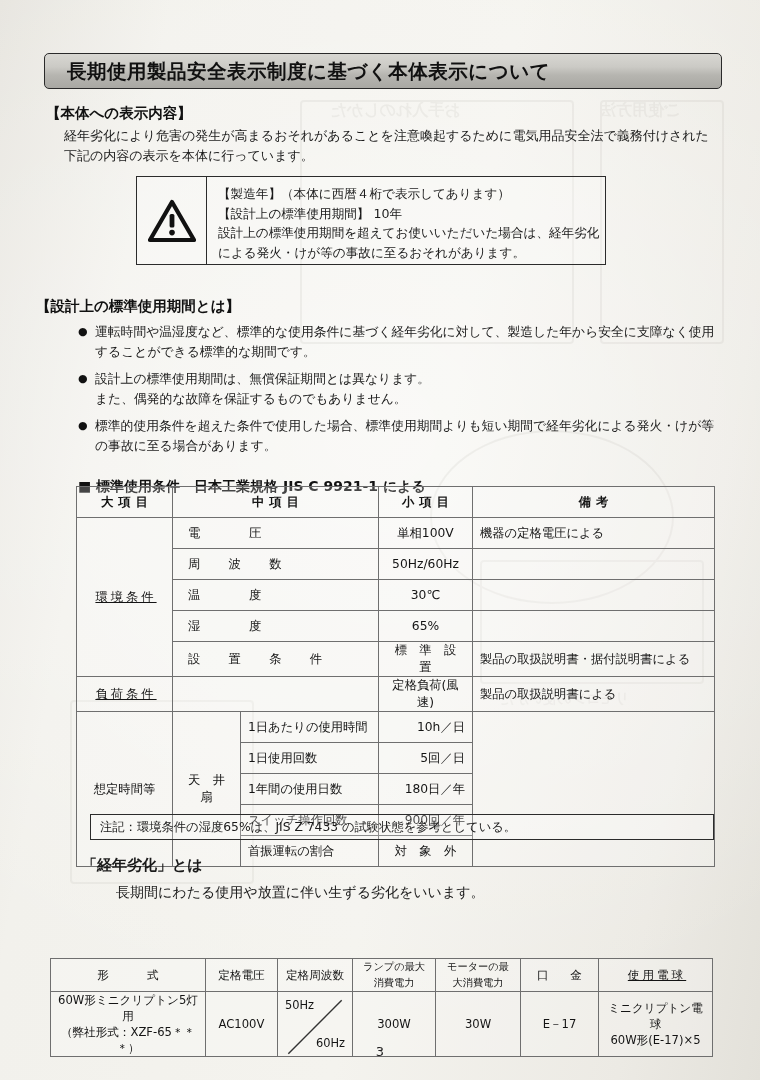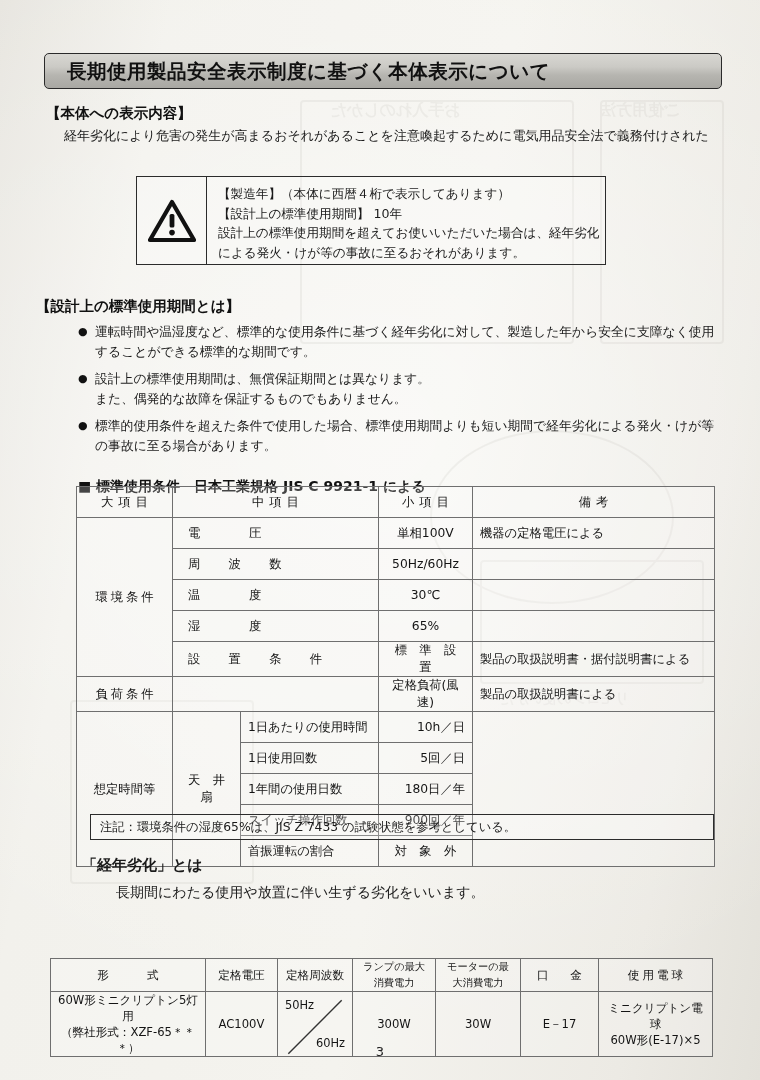--- a/index.html
+++ b/index.html
@@ -158,26 +158,26 @@
     border: 1.6px solid #232323;
   }
   #conditions-table {
     left: 76px;
     top: 486px;
     width: 638px;
   }
   #conditions-table td { height: 30px; }
   #conditions-table td.hdr {
     text-align: center;
-    font-weight: normal;
+    font-weight: bold;
     letter-spacing: 5px;
     text-indent: 5px;
   }
   .spaced { letter-spacing: 5px; text-indent: 5px; }
-  .spaced3 { letter-spacing: 3px; text-indent: 3px; }
+  .spaced3 { letter-spacing: 3px; text-indent: 3px; text-decoration: underline; }
   .ctr { text-align: center; }
   .rgt { text-align: right; }
   .midlabel { letter-spacing: 8px; text-indent: 8px; }
 
   #note-row {
     position: absolute;
     left: 90px;
     top: 814px;
     width: 624px;
     height: 26px;
@@ -269,20 +269,21 @@
 
 <div class="content">
 
   <div class="banner" id="banner-main">
     <div class="banner-title">長期使用製品安全表示制度に基づく本体表示について</div>
   </div>
 
   <div class="heading" style="left:46px; top:104px;">【本体への表示内容】</div>
   <div class="para" style="left:64px; top:127px;font-family:Liberation Mono, monospace;">
     <div>経年劣化により危害の発生が高まるおそれがあることを注意喚起するために電気用品安全法で義務付けされた</div>
+    <div>下記の内容の表示を本体に行っています。</div>
   </div>
 
   <div id="warning-box">
     <div id="warning-icon-cell">
       <svg width="48" height="44" viewBox="0 0 48 44">
         <polygon points="24,3 46,41 2,41" fill="none" stroke="#111" stroke-width="4.2" stroke-linejoin="round"></polygon>
         <rect x="21.6" y="15" width="4.8" height="13.5" rx="1.6" fill="#111"></rect>
         <circle cx="24" cy="33.6" r="2.8" fill="#111"></circle>
       </svg>
     </div>

